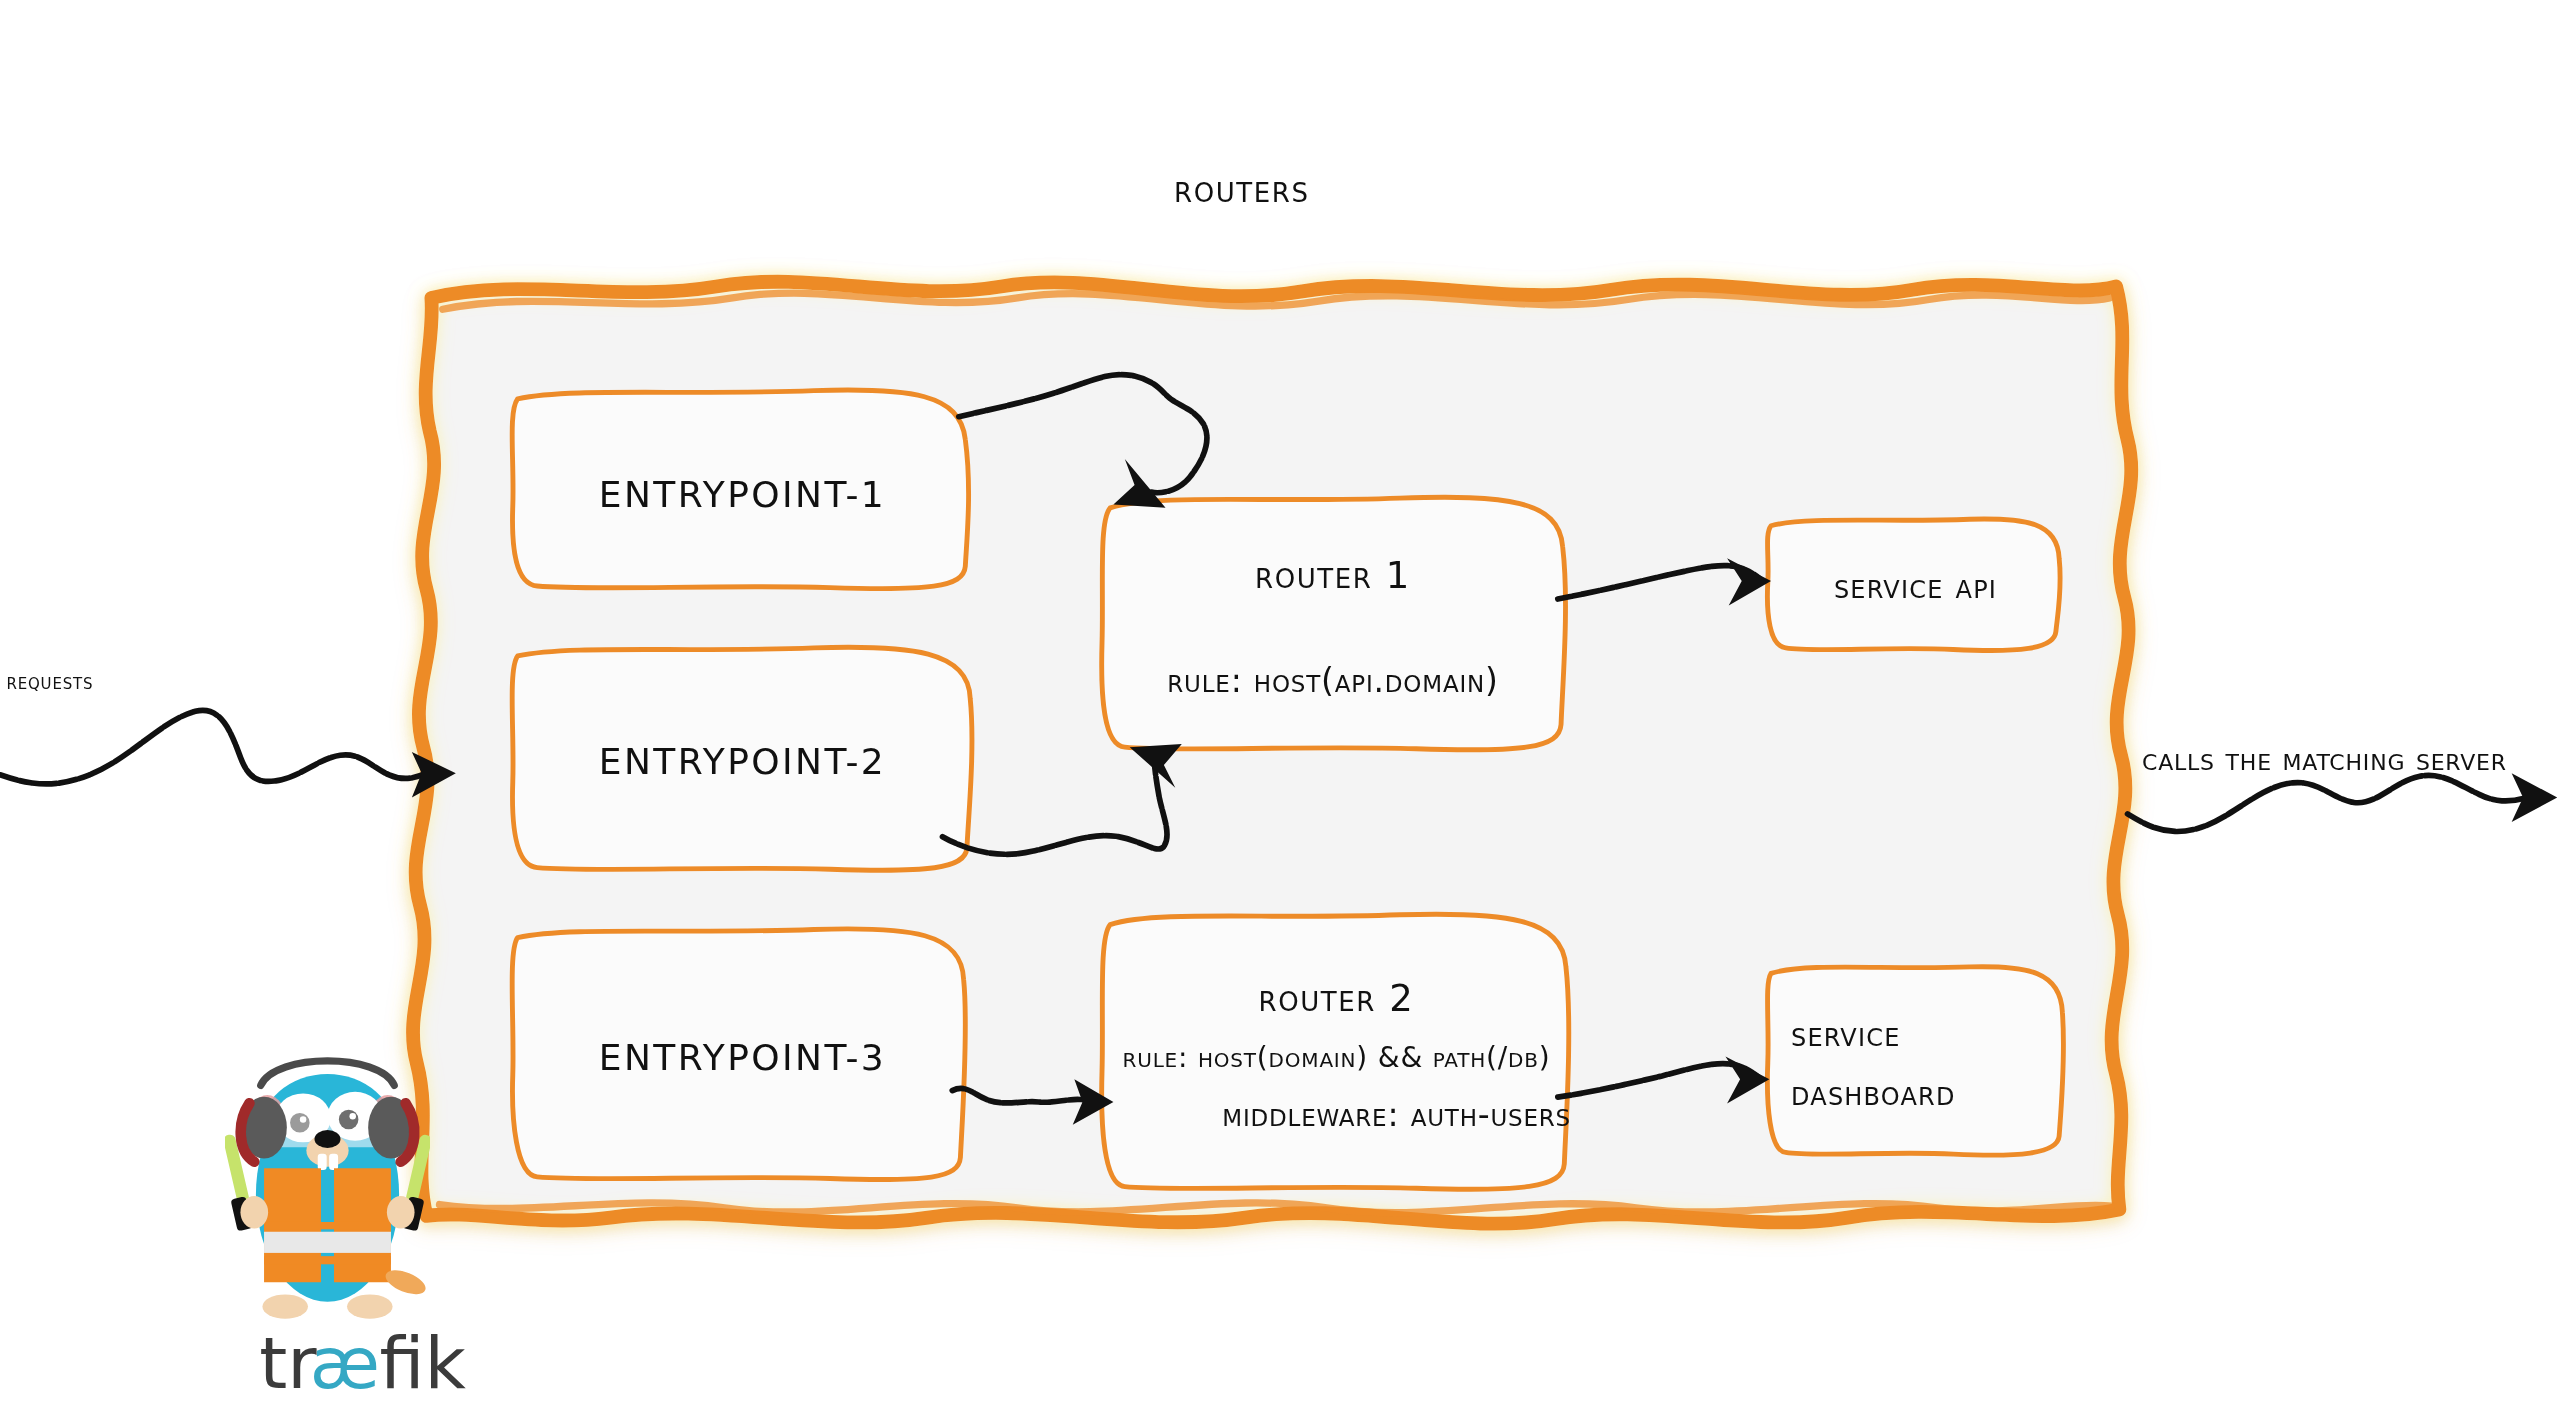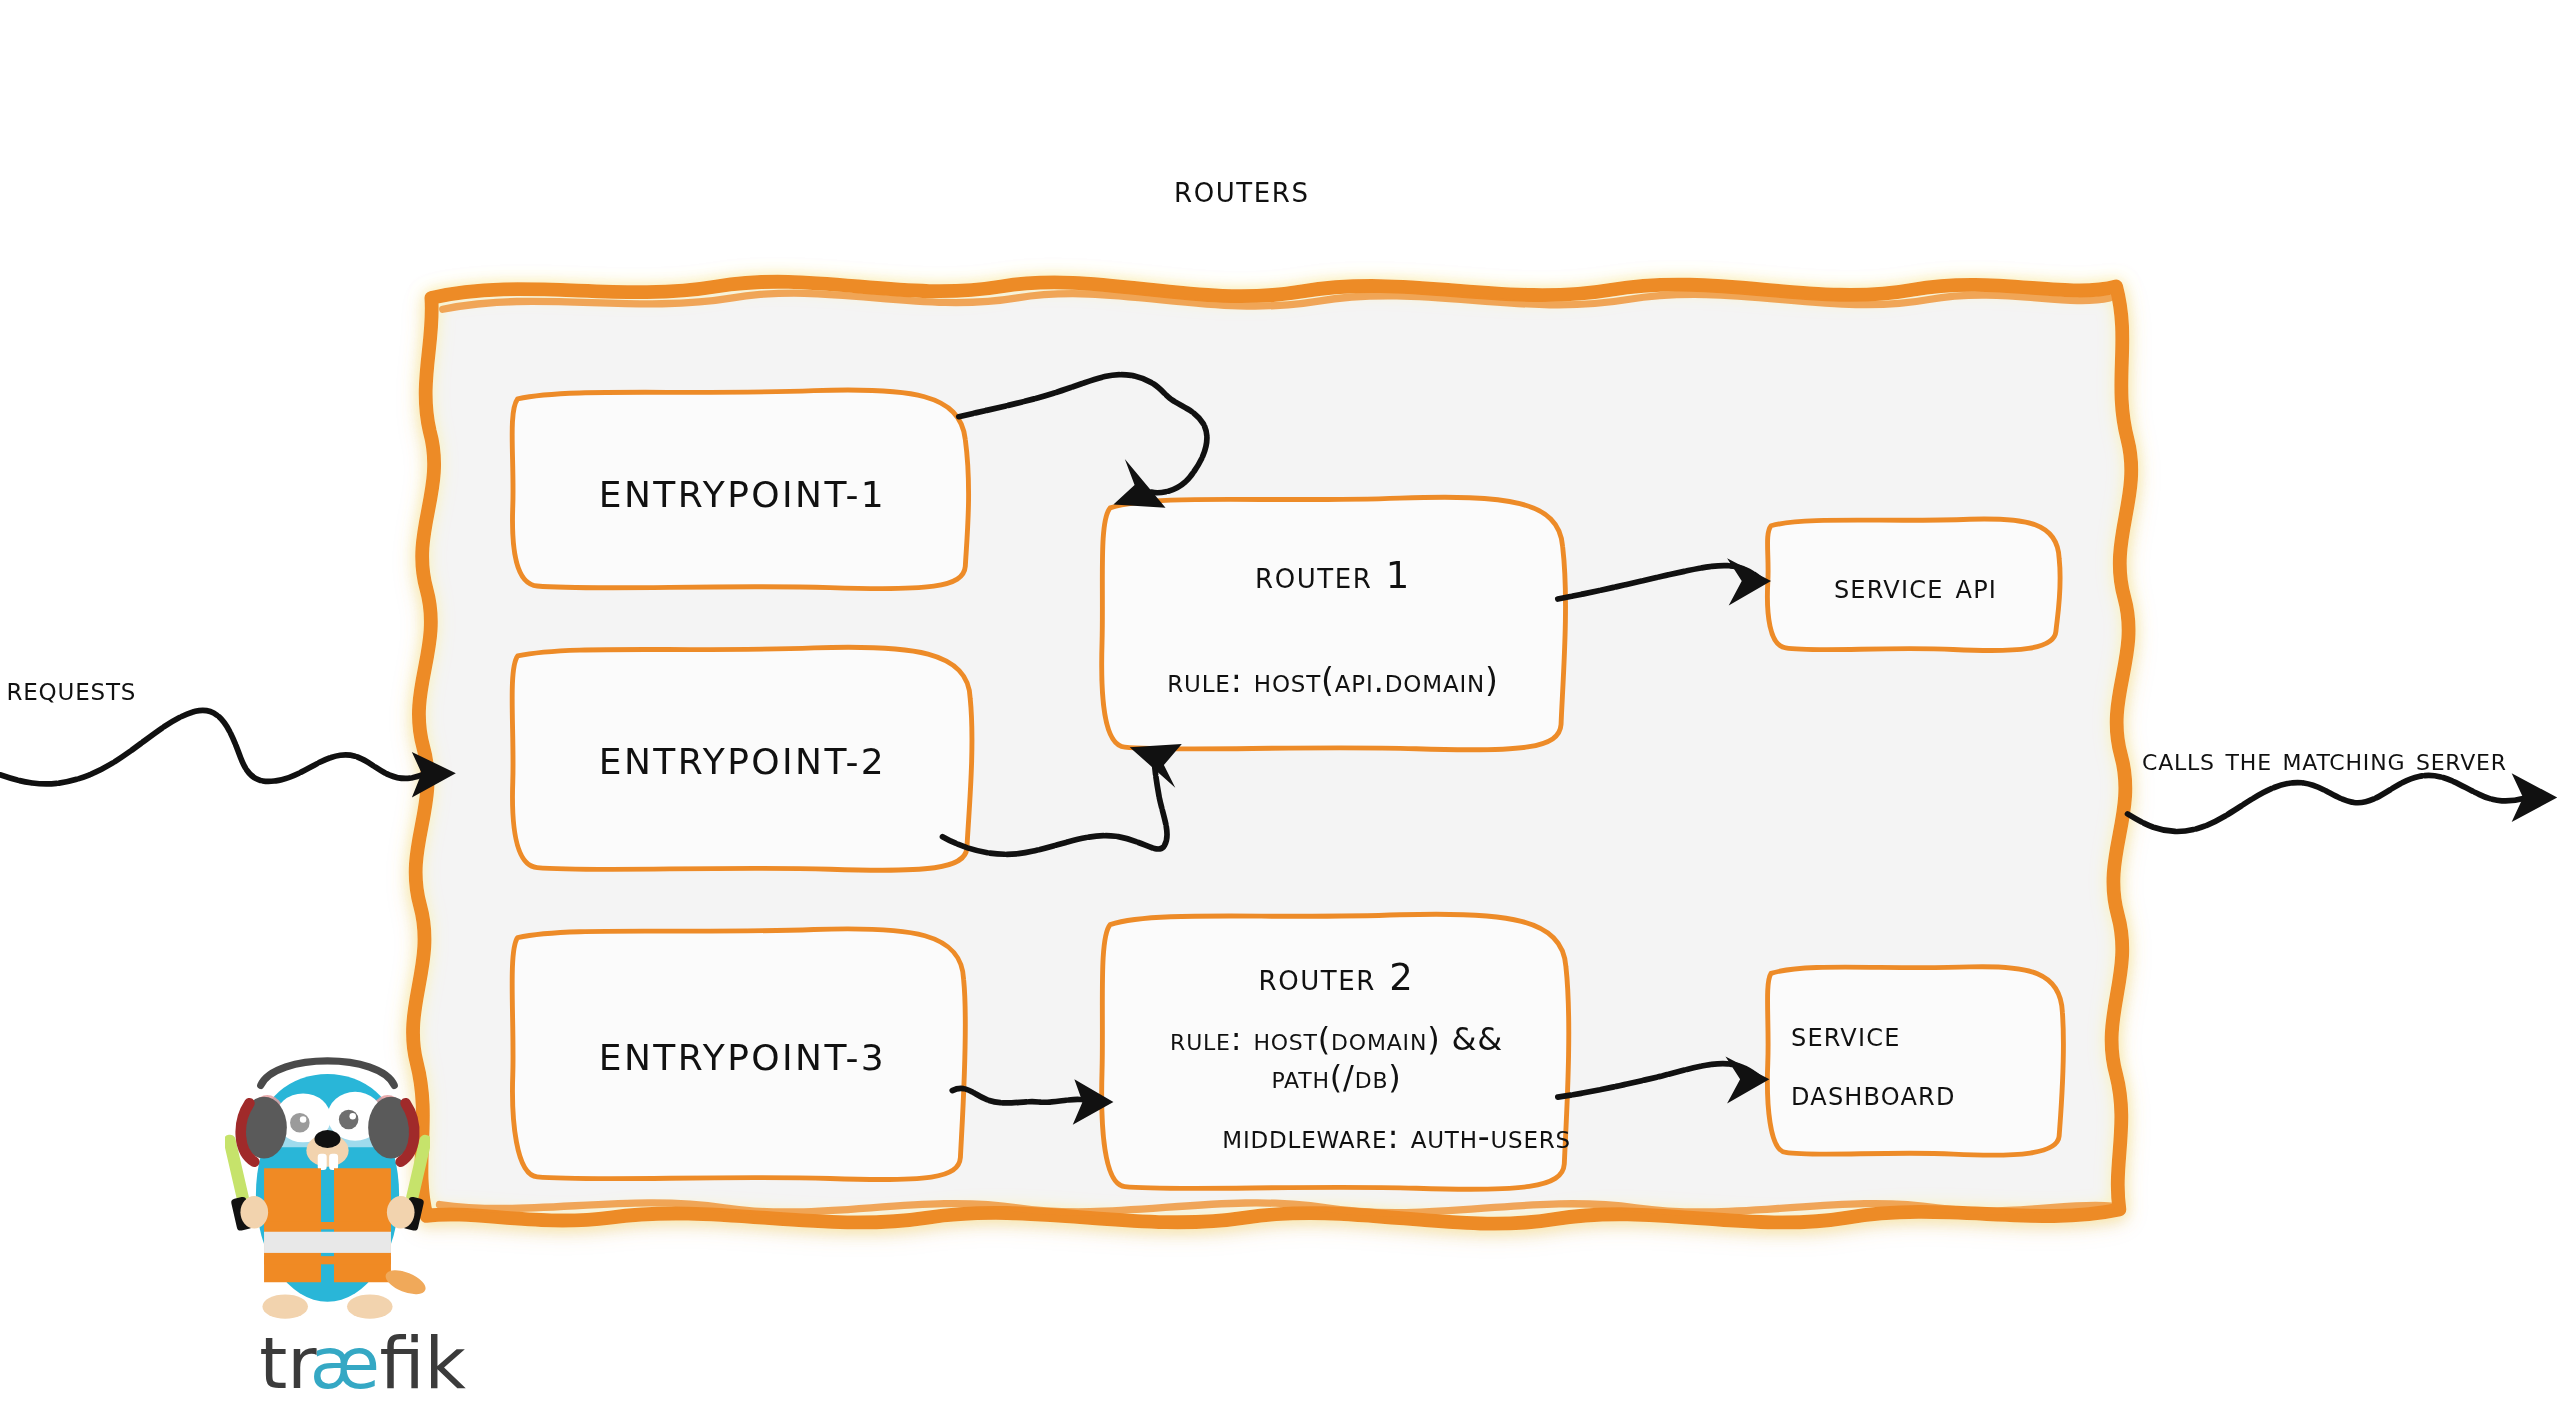--- a/index.html
+++ b/index.html
@@ -19,33 +19,33 @@
   }
   
   .lbl { position: absolute; color: #111; white-space: nowrap; text-align: right; }
   .sc { font-variant: small-caps; text-transform: lowercase; }
   .caps { text-transform: uppercase; letter-spacing: 0.02em; }
 
   #title {
     left: 1174px; top: 168px;
     font-size: 37px; letter-spacing: 1.6px;
   }
-  #requests-label { left: 6.5px; top: 669px; font-size: 33px; letter-spacing: 0.8px; }
+  #requests-label { left: 6.5px; top: 669px; font-size: 22px; letter-spacing: 0.8px; }
   #calls-label { left: 2142px; top: 741px; font-size: 31px; letter-spacing: 0.8px; }
 
   .box-label {
     position: absolute; color: #111;
     display: flex; flex-direction: column;
     justify-content: center;
     pointer-events: none;
   }
   .ep-text { font-size: 36px; letter-spacing: 2.4px; text-align: center; }
   .rt-title { font-size: 37px; letter-spacing: 1.6px; text-align: center; }
   .rt-rule  { font-size: 33px; letter-spacing: 0.8px; text-align: center; }
-  .rt-rule2 { font-size: 32px; letter-spacing: 0.8px; text-align: center; }
+  .rt-rule2 { font-size: 28px; letter-spacing: 0.8px; text-align: center; }
   .rt-mw    { font-size: 33px; letter-spacing: 0.8px; text-align: right; }
   .svc-text { font-size: 34px; letter-spacing: 1.2px; text-align: center; }
   .svc-text-left { font-size: 34px; letter-spacing: 1.2px; text-align: left; }
 
   #gopher { position: absolute; left: 225px; top: 1038px; width: 205px; height: 285px; }
   #wordmark { position: absolute; left: 259px; top: 1328px; width: 220px; height: 78px; }
 </style>
 </head>
 <body>
 

